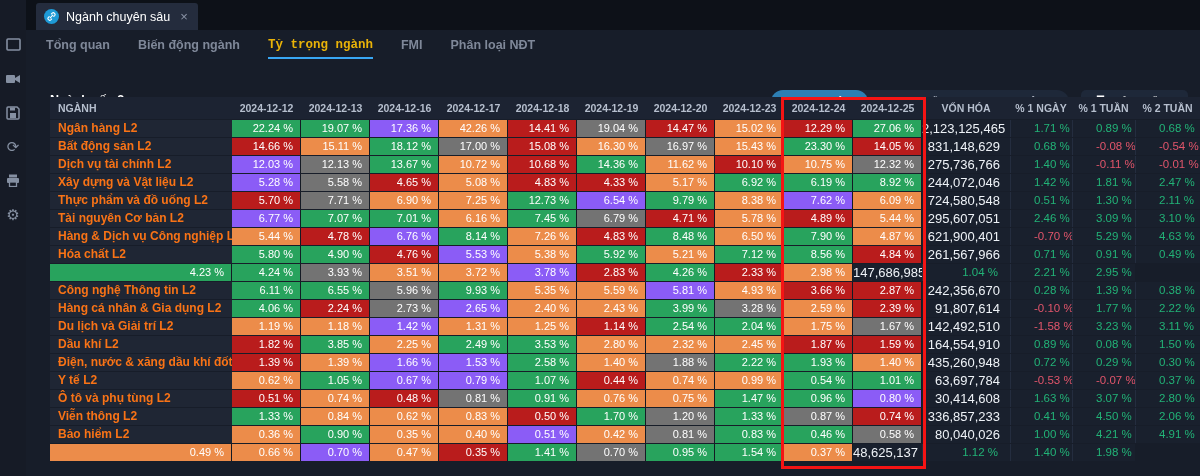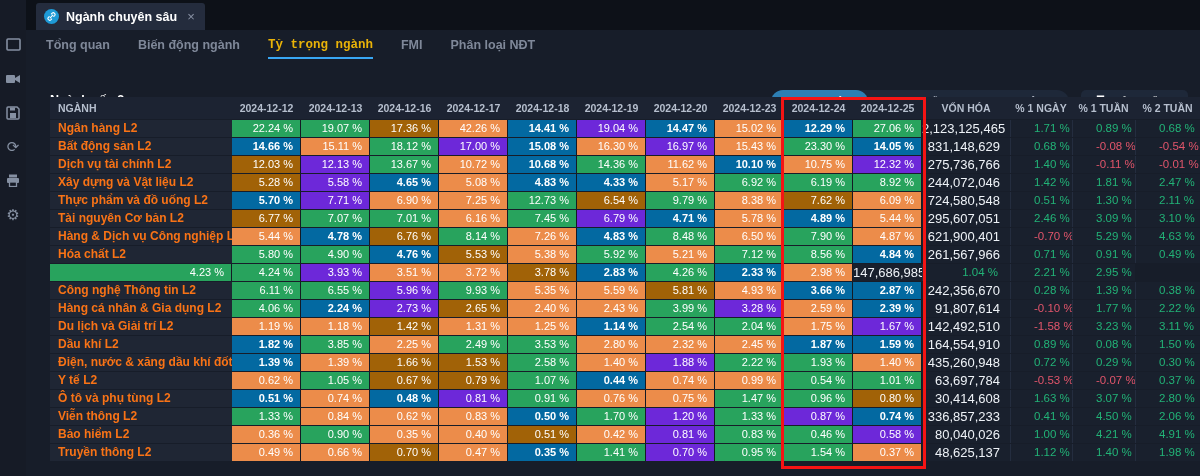--- a/index.html
+++ b/index.html
@@ -11,21 +11,21 @@
   
   .sidebar { position:absolute; left:0; top:0; width:26px; height:476px; background:#161b26;
     display:flex; flex-direction:column; align-items:center; padding-top:36px; gap:17px; z-index:5; }
   .sidebar .icn { width:17px; height:17px; display:flex; align-items:center; justify-content:center;
     color:#8590a2; font-size:15px; line-height:17px; cursor:pointer; }
   .sidebar svg { display:block; }
   
   .topbar { position:absolute; left:26px; top:0; width:1174px; height:30px; background:#0d1118; }
   .wtab { position:absolute; left:10px; top:3px; height:27px; background:#242c3d;
     display:flex; align-items:center; gap:7px; padding:0 10px 0 8px; border-radius:3px 3px 0 0; cursor:pointer; }
-  .wtab-title { color:#ffffff; font-weight:bold; font-size:12.5px; }
+  .wtab-title { color:#ffffff; font-weight:normal; font-size:12.5px; }
   .wtab-close { color:#8a93a6; font-size:13px; margin-left:3px; cursor:pointer; }
   .tabicon { width:15px; height:15px; border-radius:50%; background:#1e9ad6;
     display:flex; align-items:center; justify-content:center; }
   
   .content { position:absolute; left:26px; top:30px; width:1174px; height:446px; background:#171d29; }
   .nav { display:flex; gap:28px; padding:8px 0 0 20px; }
   .nav-tab { color:#7f8899; font-weight:bold; font-size:12.5px; padding-bottom:5px; cursor:pointer;
     border-bottom:2px solid transparent; }
   .nav-tab.active { color:#eab308; border-bottom:2px solid #38a6f3;font-family:Liberation Mono, monospace; }
   .dropdown { position:absolute; left:24px; top:61px; width:120px; border-bottom:1px solid #3d4a63;
@@ -46,24 +46,24 @@
   .thead { height:22px; background:#1c2332; }
   .thead > div { font-size:10.5px; font-weight:bold; color:#b6bfce; line-height:22px;
     text-align:center; white-space:nowrap; overflow:hidden; }
   .thead .h-name { text-align:left; padding-left:8px; }
   .hrow { height:17px; margin-top:1px; }
   .cell { line-height:17px; white-space:nowrap; overflow:hidden; }
   .cell.name { background:#1f2634; color:#f97316; font-weight:bold; font-size:12px; padding-left:8px; }
   .cell.heat { color:#ffffff; font-size:11px; text-align:right; padding-right:7px;
     border-right:1px solid #141a24; cursor:pointer; }
   .c-g  { background:#28a35d; }
-  .c-lg { background:#6d28d9; }
-  .c-y  { background:#a16207; }
+  .c-lg { background:#737373; }
+  .c-y  { background:#8b5cf6; }
   .c-o  { background:#ec8c4a; }
-  .c-r  { background:#0369a1;font-weight:bold; }
+  .c-r  { background:#b91c1c; }
   .cell.cap { background:#19202d; color:#eef2f7; font-size:13px; text-align:right; padding-right:10px; }
   .cell.pct { background:#19202d; font-size:11.5px; text-align:right; padding-right:12px;
     border-left:1px solid #242d3f;padding-left:23px; }
   .cell.pct.last { padding-right:20px; }
   .pos { color:#22b377; }
   .neg { color:#e2556b; }
   
   .red-box { position:absolute; left:755px; top:67px; width:145px; height:372px;
     border:3px solid #f51414; z-index:10; pointer-events:none; }
 </style>
@@ -462,21 +462,20 @@
           <div class="cell heat c-lg">0.81 %</div>
           <div class="cell heat c-g">0.83 %</div>
           <div class="cell heat c-g">0.46 %</div>
           <div class="cell heat c-lg">0.58 %</div>
           <div class="cell cap">80,040,026</div>
           <div class="cell pct pos">1.00 %</div>
           <div class="cell pct pos">4.21 %</div>
           <div class="cell pct pos last">4.91 %</div>
         </div>
         <div class="hrow">
-          <div class="cell name">Truyền thông L2</div>
           <div class="cell heat c-o">0.49 %</div>
           <div class="cell heat c-o">0.66 %</div>
           <div class="cell heat c-y">0.70 %</div>
           <div class="cell heat c-o">0.47 %</div>
           <div class="cell heat c-r">0.35 %</div>
           <div class="cell heat c-g">1.41 %</div>
           <div class="cell heat c-lg">0.70 %</div>
           <div class="cell heat c-g">0.95 %</div>
           <div class="cell heat c-g">1.54 %</div>
           <div class="cell heat c-o">0.37 %</div>

